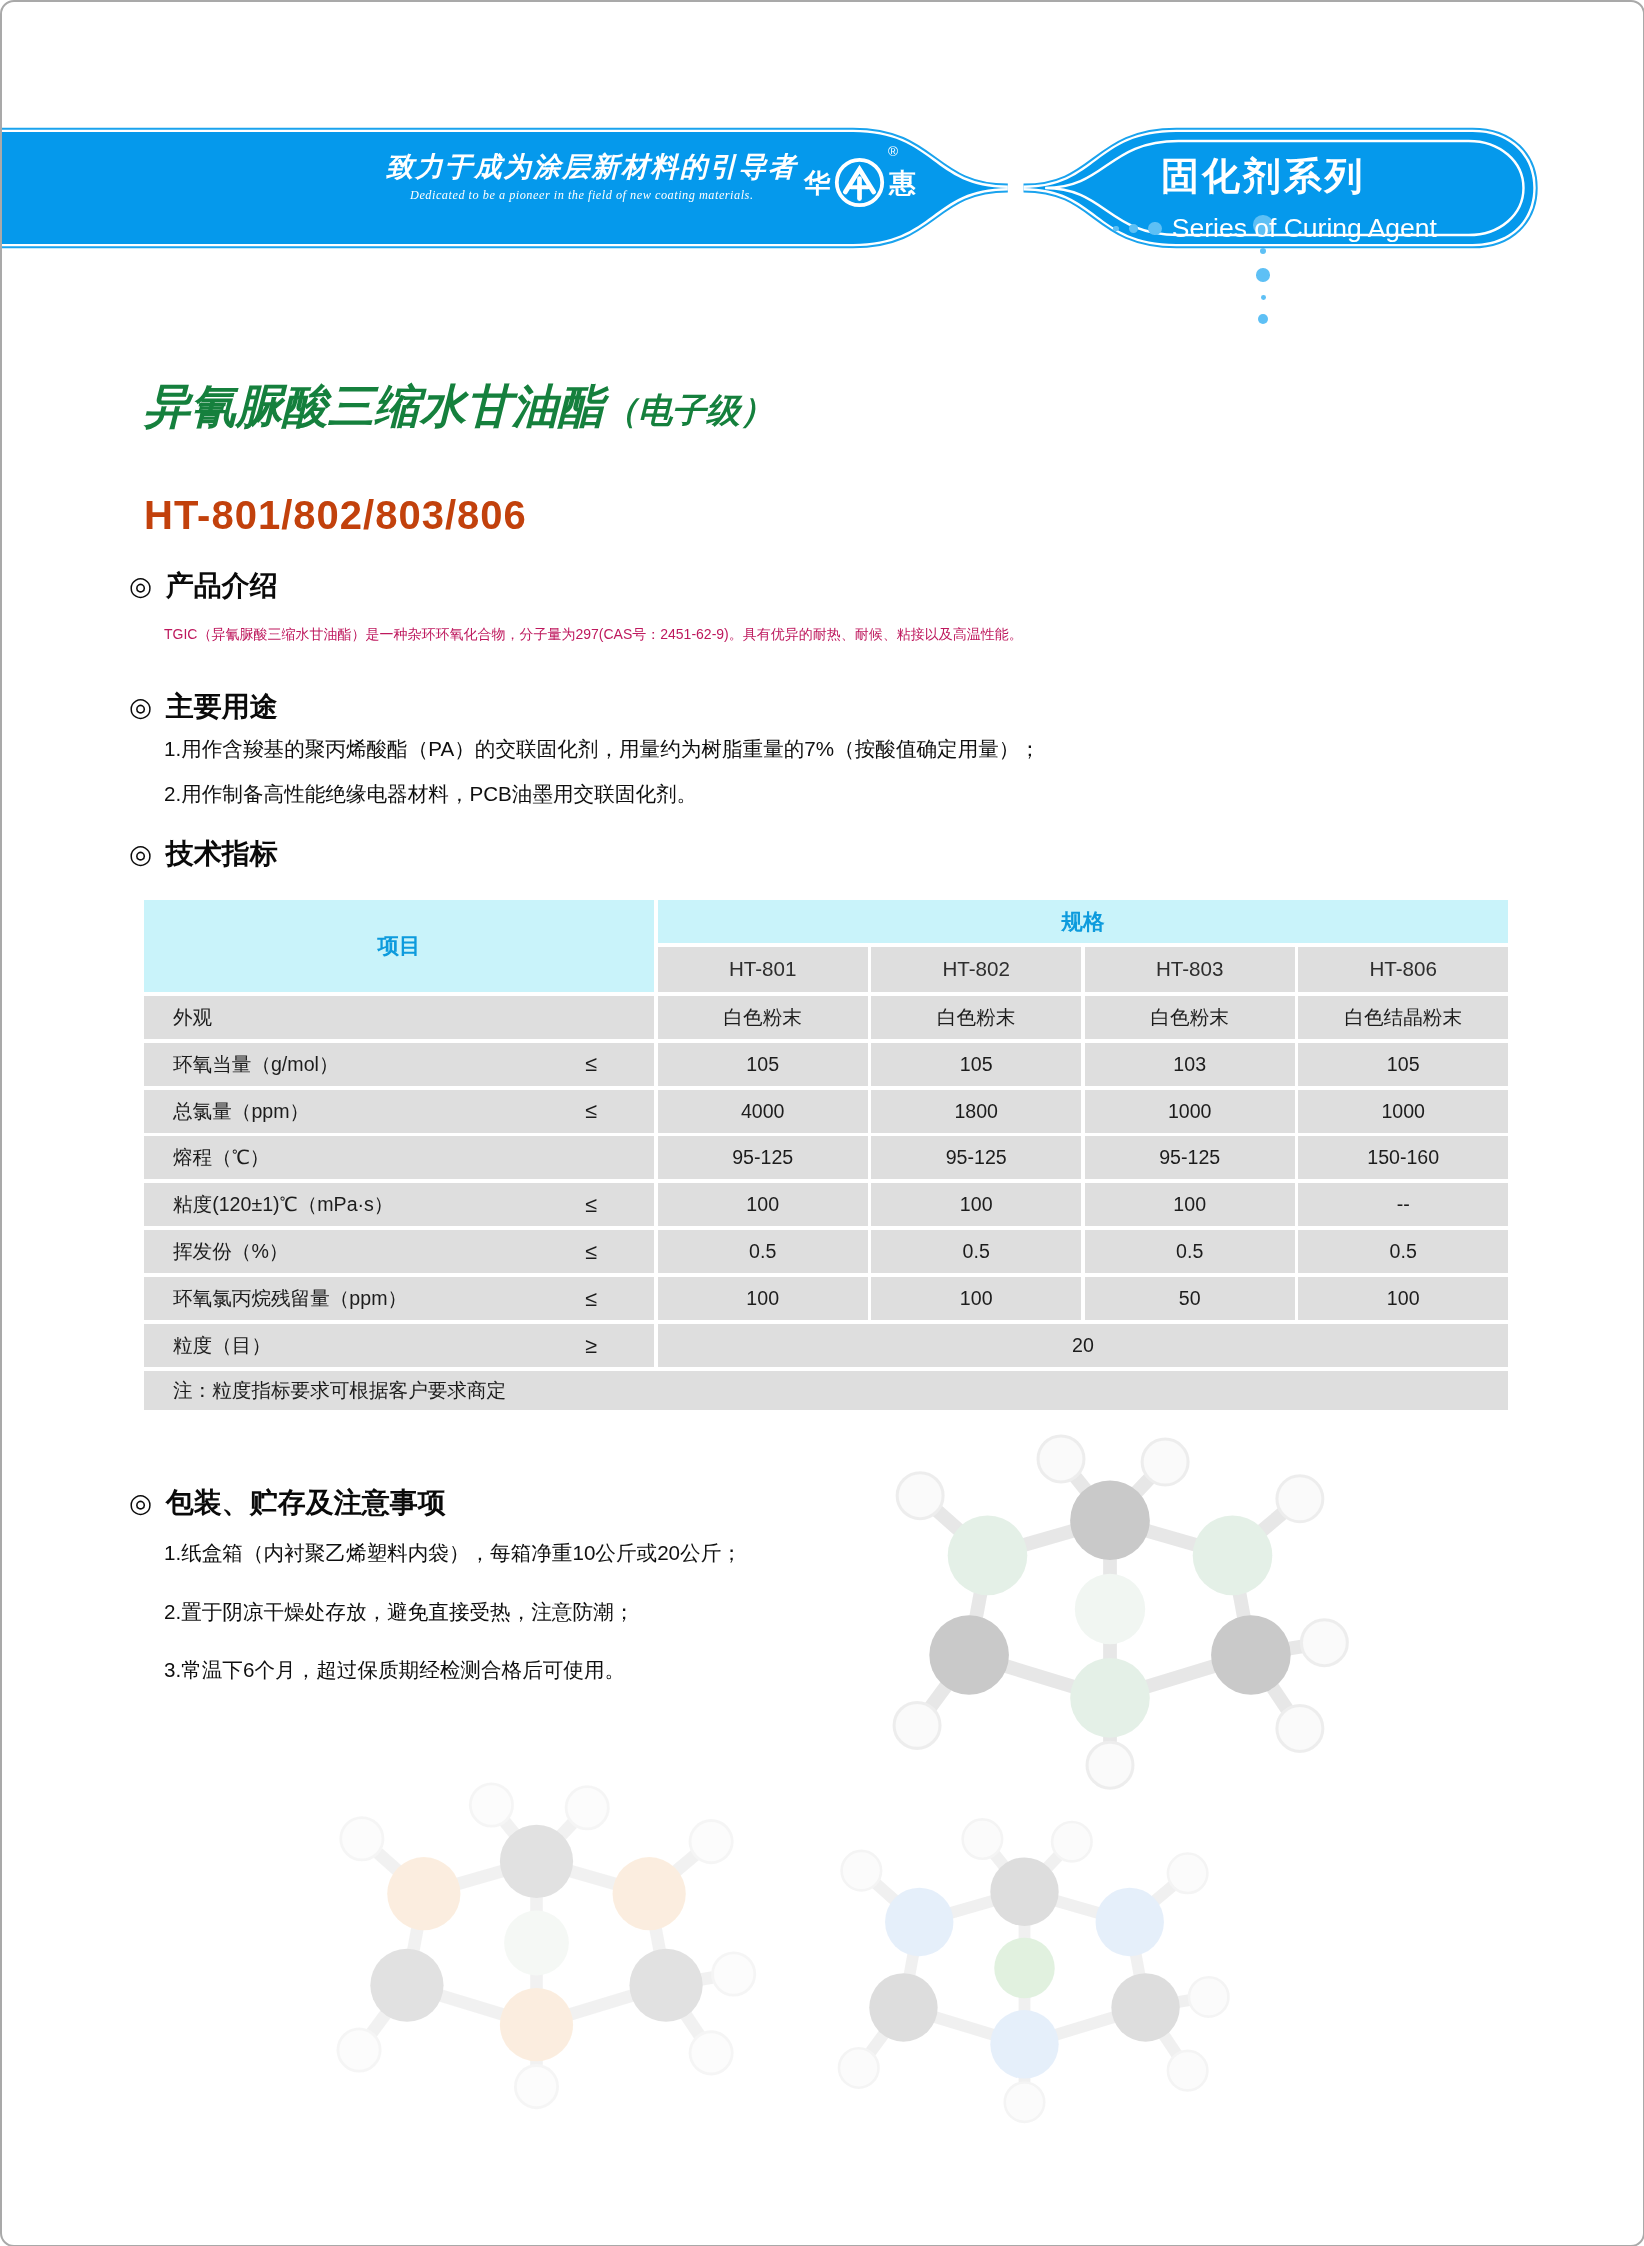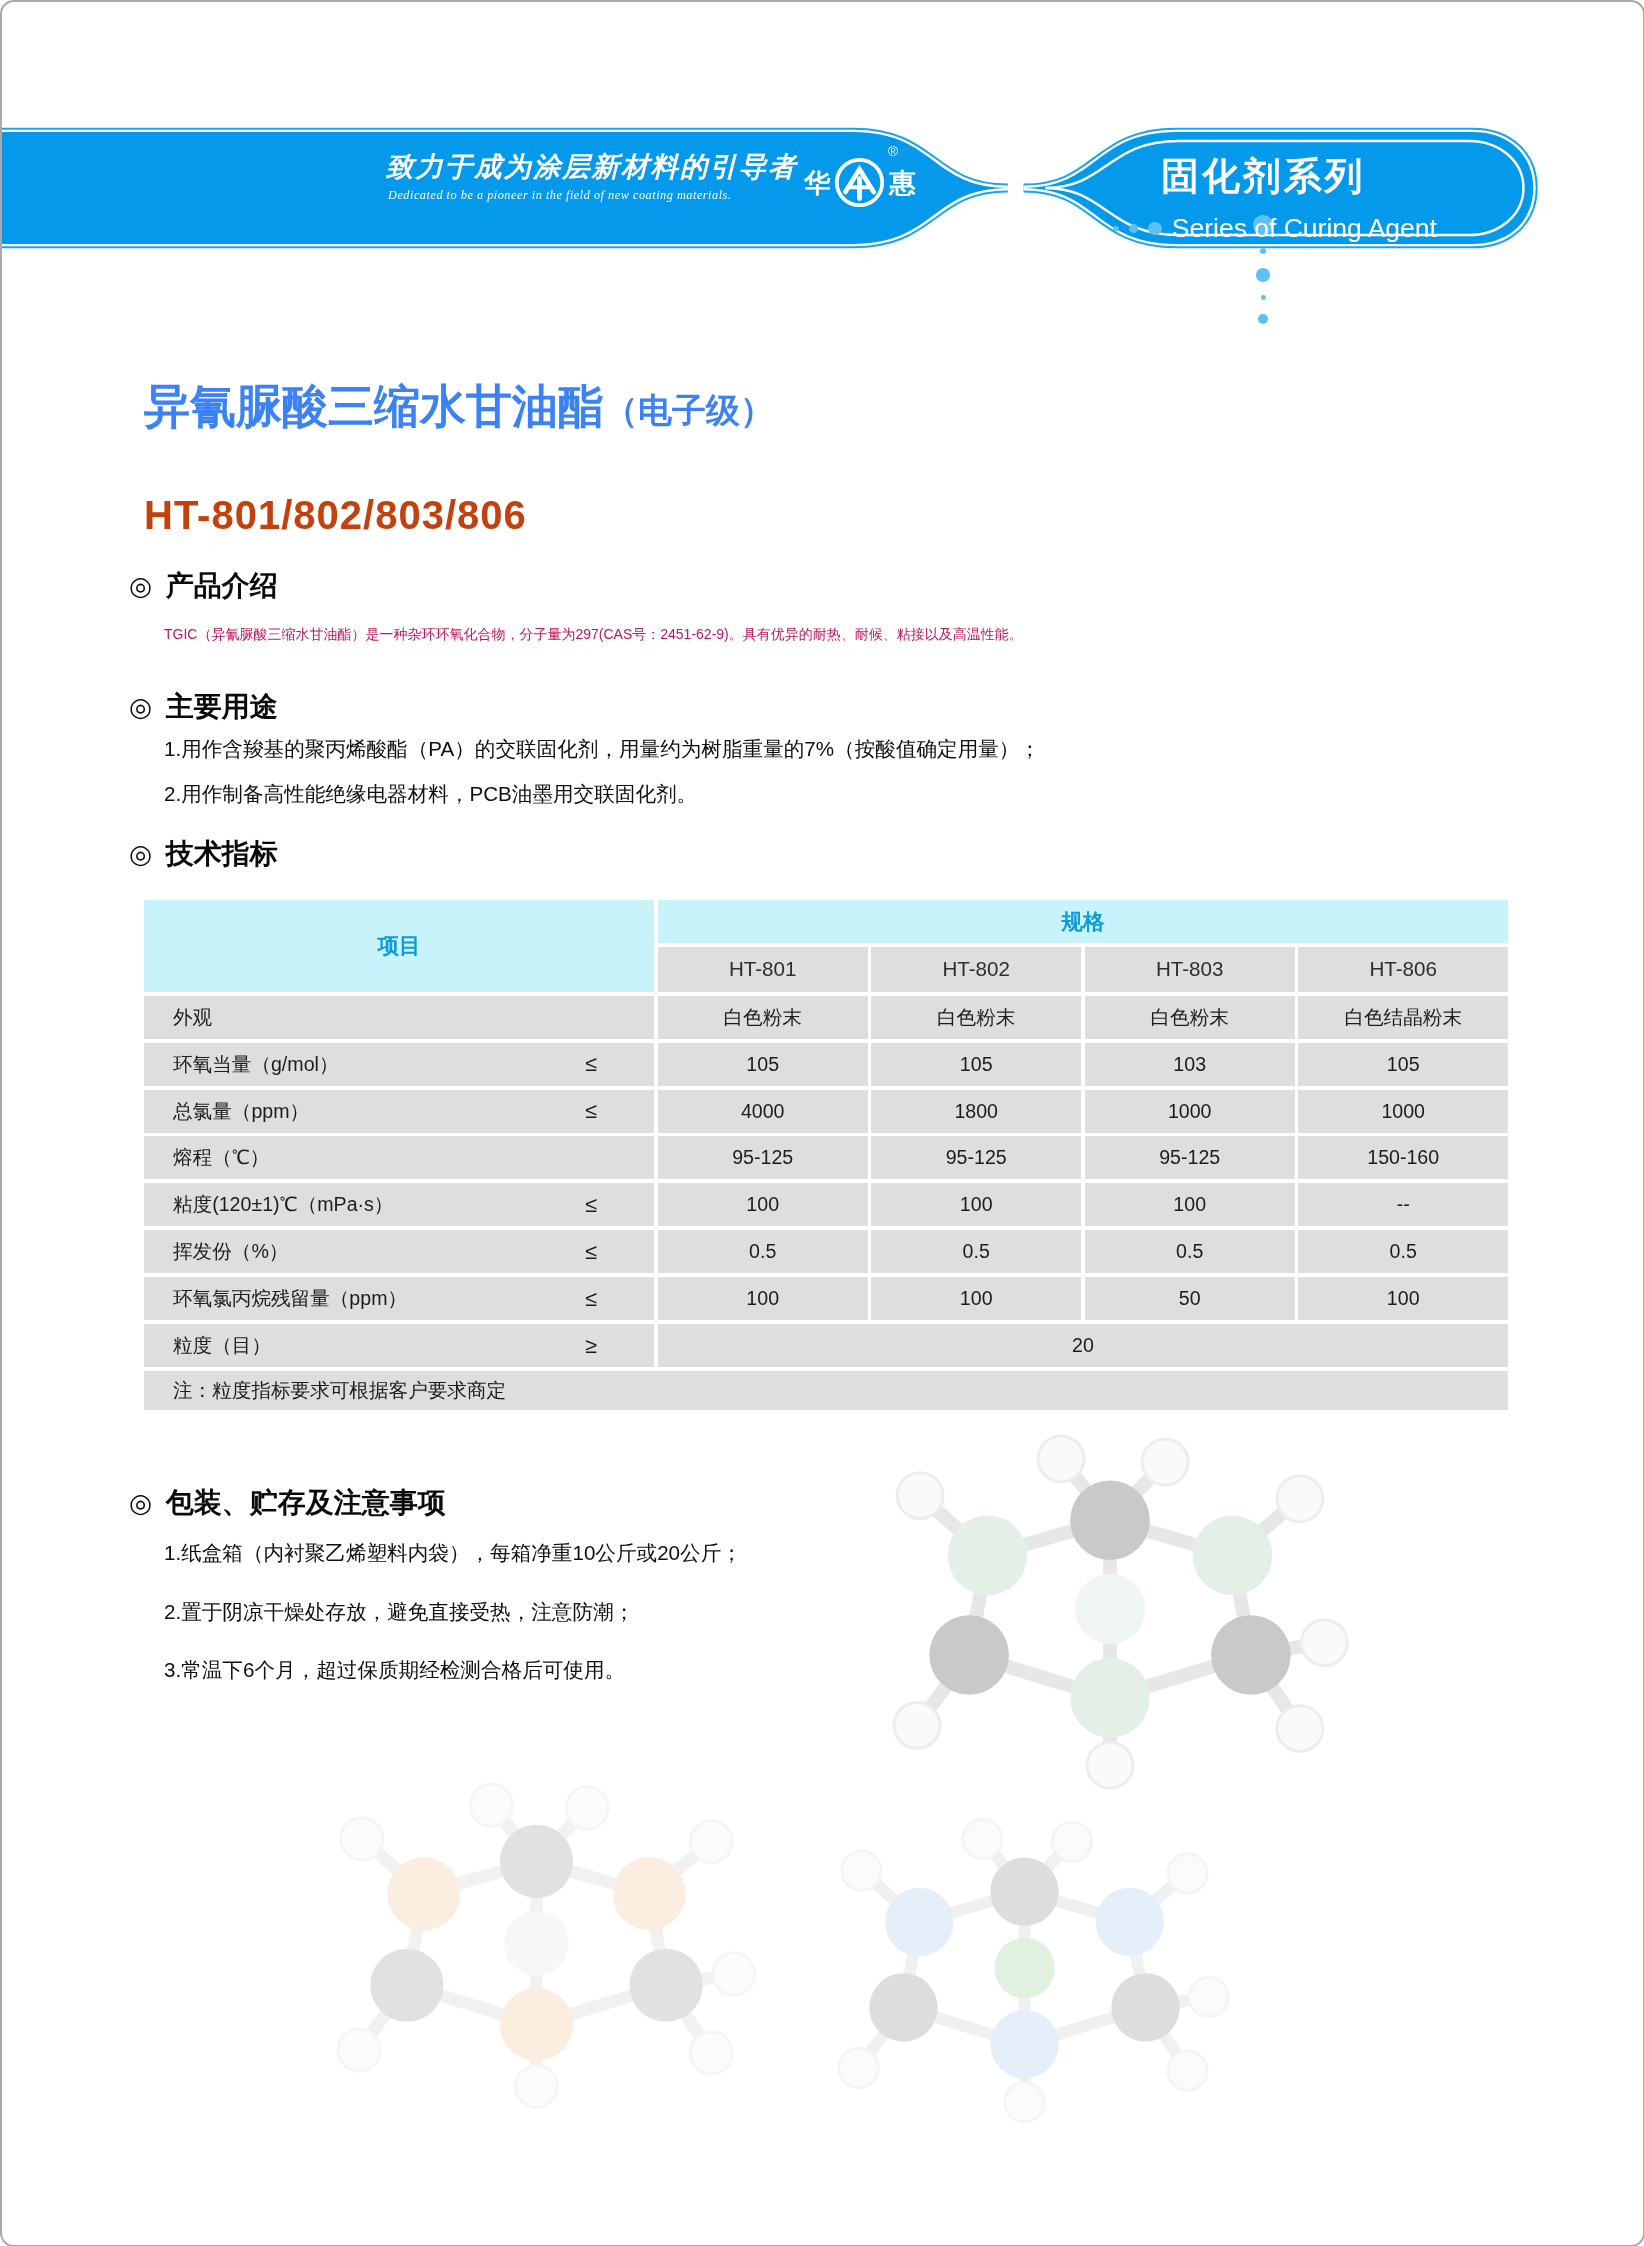--- a/index.html
+++ b/index.html
@@ -5,35 +5,35 @@
   html,body{margin:0;padding:0;background:#fff;}
   .page{position:relative;width:1645px;height:2247px;background:#fff;border:2px solid #a9a9a9;
         border-radius:14px;overflow:hidden;box-sizing:border-box;
         font-family:"Liberation Sans",sans-serif;color:#111;}
 
   
   .banner{position:absolute;top:125px;left:0;width:1645px;height:122px;}
   .banner svg.shapes{position:absolute;left:0;top:0;width:1645px;height:122px;}
   .slogan{position:absolute;left:384px;top:21.6px;color:#fff;font-size:27.4px;font-weight:bold;
           font-style:italic;letter-spacing:2px;font-family:"Liberation Serif",serif;white-space:nowrap;}
-  .slogan-en{position:absolute;left:386px;top:61px;color:#fff;font-size:12.3px;font-style:italic;
+  .slogan-en{position:absolute;left:408px;top:61px;color:#fff;font-size:12.3px;font-style:italic;
           letter-spacing:0.5px;font-family:"Liberation Serif",serif;white-space:nowrap;}
   .logo{position:absolute;left:802px;top:29px;display:flex;align-items:center;gap:2.9px;color:#fff;}
   .logo .zi{font-size:26.5px;font-weight:bold;}
   .logo .reg{position:absolute;left:84px;top:-11.8px;font-size:13.7px;}
   .series-cn-row{position:absolute;left:1159px;top:23.5px;display:flex;align-items:center;gap:13.7px;flex-direction:column;}
   .series-cn{color:#fff;font-size:38px;font-weight:bold;letter-spacing:2.9px;white-space:nowrap;}
   .series-en-row{position:absolute;left:1111px;top:86px;display:flex;align-items:center;gap:9.8px;}
   .series-en{color:#fff;font-size:26.5px;white-space:nowrap;}
   .dot{display:inline-block;border-radius:50%;background:#5ec0f5;}
   .d20{width:19.6px;height:19.6px;}.d14{width:13.7px;height:13.7px;}.d10{width:9.8px;height:9.8px;}
   .d6{width:5.9px;height:5.9px;}.d5{width:4.9px;height:4.9px;}
 
   
-  .t1{position:absolute;left:142px;top:374px;color:#3b82f6;font-weight:bold;white-space:nowrap;}
+  .t1{position:absolute;left:142px;top:374px;color:#15803d;font-weight:bold;white-space:nowrap;font-style:italic;}
   .t1 .nm{font-size:46px;}
   .t1 .gr{font-size:34px;}
   .t2{position:absolute;left:142px;top:443px;color:#c2410c;font-weight:bold;font-size:40px;letter-spacing:1px;margin-top:48px;}
 
   
   .sec{position:absolute;left:127px;display:flex;align-items:center;gap:13.7px;
        font-size:28px;font-weight:bold;color:#0a0a0a;}
   .sec .bullet{font-size:26.5px;font-weight:normal;}
   .para{position:absolute;left:162px;width:1367px;font-size:14px;line-height:30px;color:#be185d;}
   .li{position:absolute;left:162px;width:1176px;font-size:20.6px;color:#0f0f0f;white-space:nowrap;}

